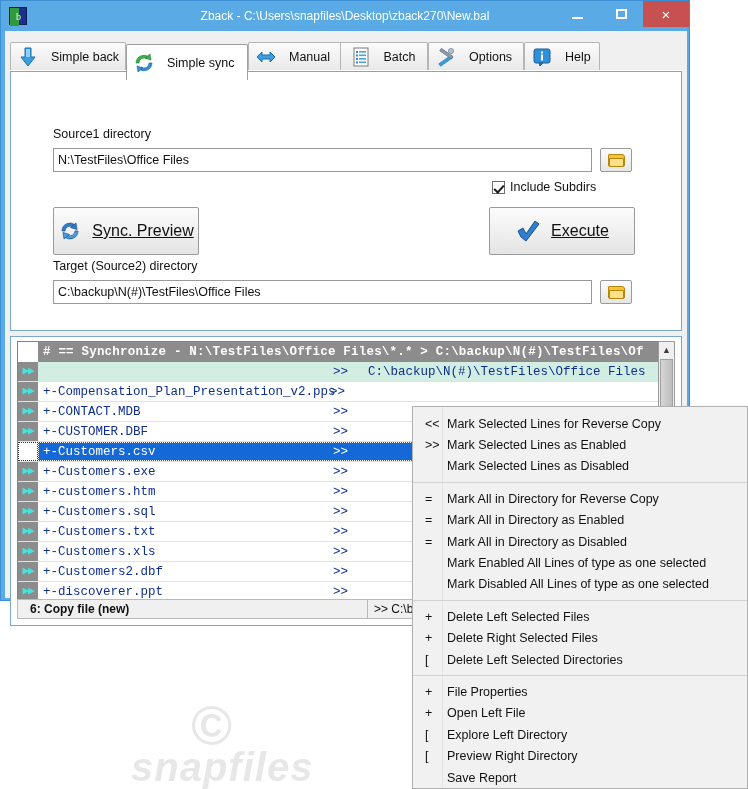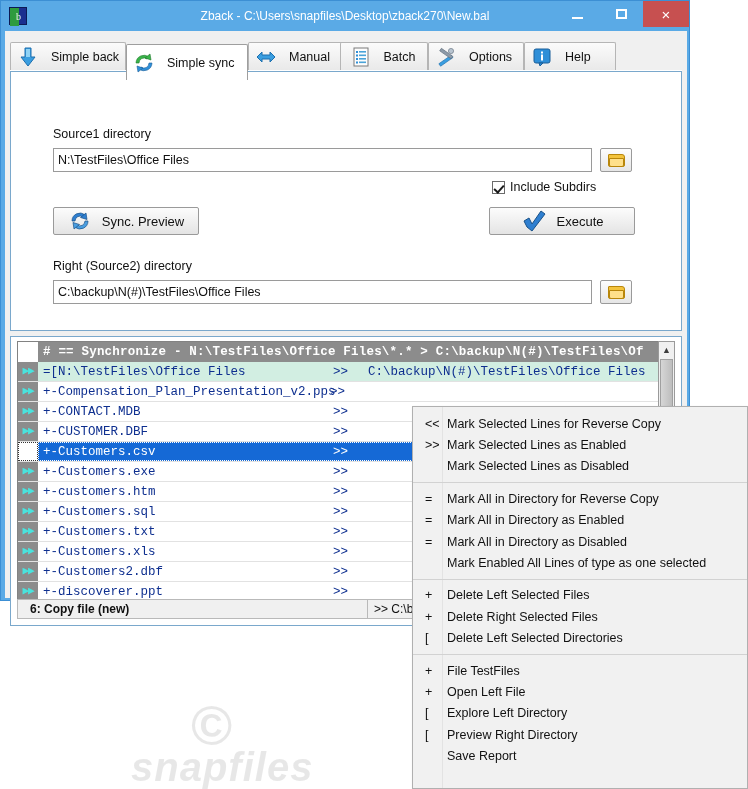--- a/index.html
+++ b/index.html
@@ -102,25 +102,25 @@
   .chkbox {
     width: 13px; height: 13px; border: 1px solid #6b6b6b; background: #fff;
     position: relative; flex: 0 0 13px;
   }
   .chkbox.on::after {
     content: ""; position: absolute; left: 3px; top: 1px; width: 4px; height: 8px;
     border: solid #1a1a1a; border-width: 0 2px 2px 0; transform: rotate(42deg);
   }
 
   .bigbtn {
-    position: absolute; height: 28px;
+    position: absolute; height: 48px;
     background: linear-gradient(#fcfcfc, #e4e4e4);
     border: 1px solid #9a9a9a; border-radius: 2px;
     display: flex; align-items: center; justify-content: center; gap: 10px;
-    font-size: 13px; color: #111;
+    font-size: 16px; color: #111; text-decoration: underline;
   }
 
   
   .sync-ico { width: 24px; height: 24px; position: relative; flex: 0 0 24px; }
   
   .check-ico { width: 26px; height: 24px; position: relative; flex: 0 0 26px; }
 
   
   .listwrap {
     position: absolute; left: 5px; top: 305px; width: 672px; height: 290px;
@@ -284,21 +284,21 @@
           <span class="tab-icon">
             <svg width="22" height="22" viewBox="0 0 22 22">
               <rect x="3" y="13" width="15" height="3" fill="#3a9ee0" stroke="#1c6fae" stroke-width=".6" transform="rotate(-35 11 14)"></rect>
               <rect x="4" y="6" width="14" height="3" fill="#8d9aa8" stroke="#5d6a78" stroke-width=".6" transform="rotate(35 11 8)"></rect>
               <circle cx="16" cy="5" r="2.6" fill="#b8c4d0" stroke="#5d6a78" stroke-width=".6"></circle>
             </svg>
           </span>
           <span class="lbl">Options</span>
         </div>
 
-        <div class="tab" style="left:514px;width:92px;">
+        <div class="tab" style="left:514px;width:76px;">
           <span class="tab-icon">
             <svg width="22" height="22" viewBox="0 0 22 22">
               <rect x="3" y="3" width="16" height="14" rx="2" fill="#2f8fd8" stroke="#1a5e99"></rect>
               <polygon points="8,17 12,17 9,20" fill="#2f8fd8" stroke="#1a5e99"></polygon>
               <rect x="10" y="5.5" width="2" height="2" fill="#fff"></rect>
               <rect x="10" y="8.5" width="2" height="6" fill="#fff"></rect>
             </svg>
           </span>
           <span class="lbl">Help</span>
         </div>
@@ -335,42 +335,42 @@
 
         <div class="bigbtn" style="left:478px; top:135px; width:146px;">
           <span class="check-ico">
             <svg width="26" height="24" viewBox="0 0 26 24">
               <polygon points="3,12 8,9 11,15 20,2 24,5 11,22 6,18" fill="#2f7fd0" stroke="#1a5288" stroke-width="1" stroke-linejoin="round"></polygon>
             </svg>
           </span>
           <span>Execute</span>
         </div>
 
-        <div class="lbl-field" style="left:42px; top:187px;">Right (Source2) directory</div>
+        <div class="lbl-field" style="left:42px; top:187px;">Target (Source2) directory</div>
         <div class="txtbox" style="left:42px; top:208px; width:539px;">C:\backup\N(#)\TestFiles\Office Files</div>
         <div class="browsebtn" style="left:589px; top:208px;">
           <span class="folder-ico">
               <span class="back"></span>
               <span class="front"></span>
             </span>
         </div>
       </div>
 
       <div class="listwrap">
         <div class="listbox">
           <div class="lrow header">
             <div class="gutter"></div>
             <div class="txt">#  ==  Synchronize  -  N:\TestFiles\Office Files\*.*  &gt;  C:\backup\N(#)\TestFiles\Of</div>
           </div>
           <div id="rows-host">
               <div class="lrow dir">
                 <div class="gutter">
                   <span class="dblarrow">▶▶</span>
                 </div>
-                <div class="txt"><span>=[N:\TestFiles\Office Files</span><span class="arrow-col">&gt;&gt;</span><span class="right-col">C:\backup\N(#)\TestFiles\Office Files</span></div>
+                <div class="txt"><span class="arrow-col">&gt;&gt;</span><span class="right-col">C:\backup\N(#)\TestFiles\Office Files</span></div>
               </div>
               <div class="lrow">
                 <div class="gutter">
                   <span class="dblarrow">▶▶</span>
                 </div>
                 <div class="txt"><span>+-Compensation_Plan_Presentation_v2.pps</span><span class="arrow-col" style="left: 292px;">&gt;&gt;</span></div>
               </div>
               <div class="lrow">
                 <div class="gutter">
                   <span class="dblarrow">▶▶</span>
@@ -483,37 +483,41 @@
           <span>Mark All in Directory as Enabled</span>
         </div>
         <div class="mi">
           <span class="pfx">=</span>
           <span>Mark All in Directory as Disabled</span>
         </div>
         <div class="mi">
           <span class="pfx"></span>
           <span>Mark Enabled All Lines of type as one selected</span>
         </div>
+        <div class="mi">
+          <span class="pfx"></span>
+          <span>Mark Disabled All Lines of type as one selected</span>
+        </div>
         <div class="msep"></div>
         <div class="mi">
           <span class="pfx">+</span>
           <span>Delete Left Selected Files</span>
         </div>
         <div class="mi">
           <span class="pfx">+</span>
           <span>Delete Right Selected Files</span>
         </div>
         <div class="mi">
           <span class="pfx">[</span>
           <span>Delete Left Selected Directories</span>
         </div>
         <div class="msep"></div>
         <div class="mi">
           <span class="pfx">+</span>
-          <span>File TestFiles</span>
+          <span>File Properties</span>
         </div>
         <div class="mi">
           <span class="pfx">+</span>
           <span>Open Left File</span>
         </div>
         <div class="mi">
           <span class="pfx">[</span>
           <span>Explore Left  Directory</span>
         </div>
         <div class="mi">

